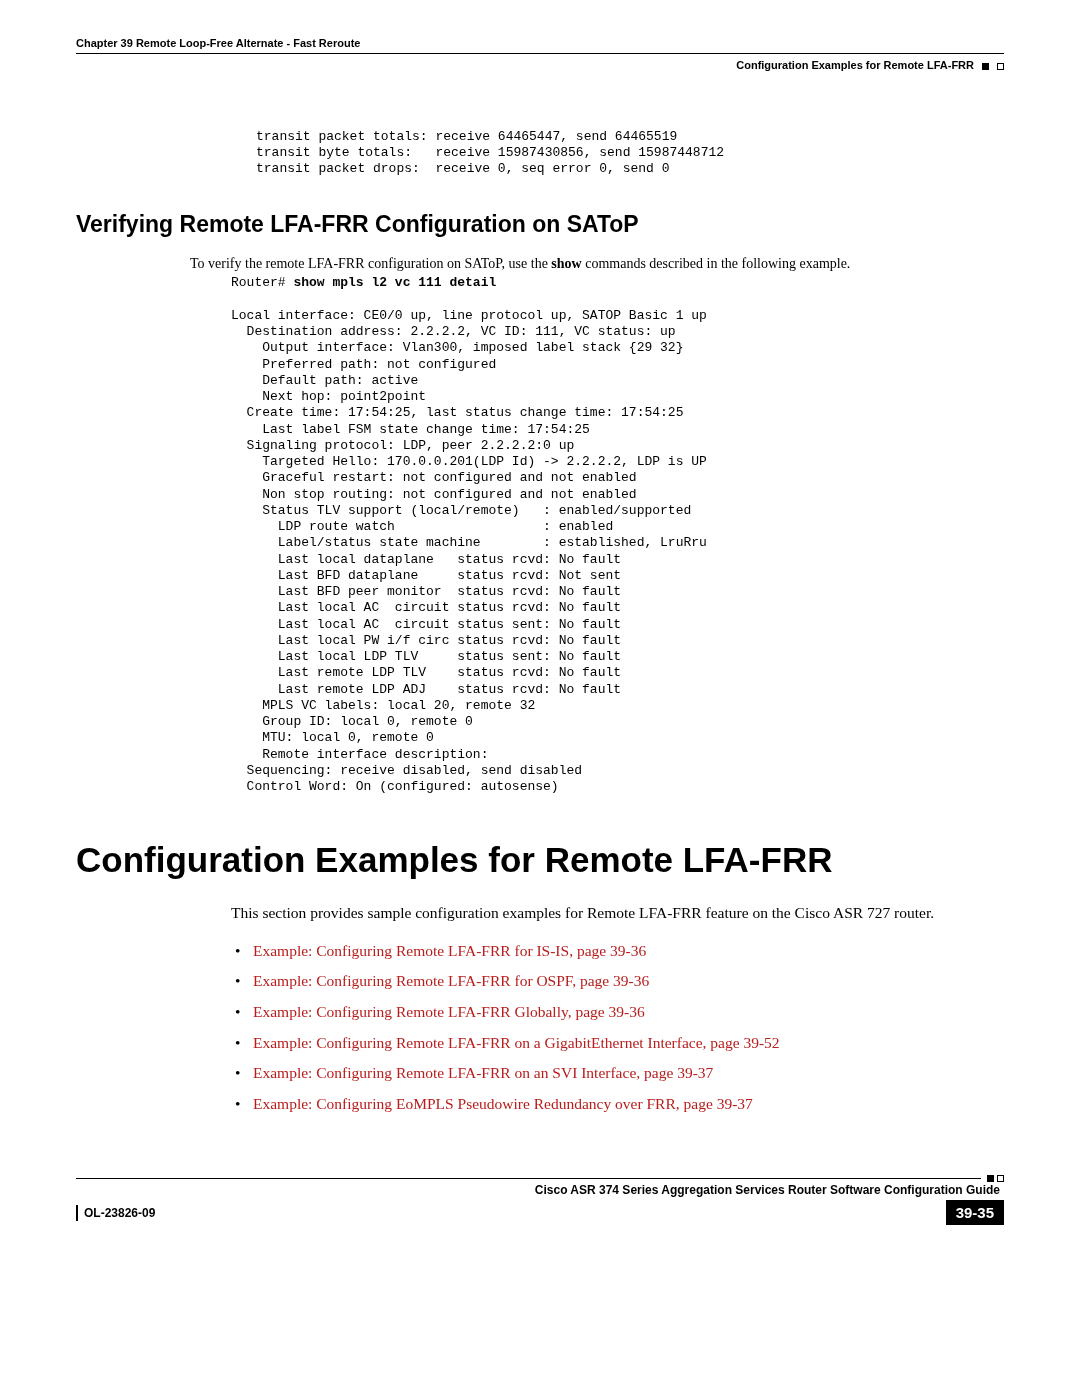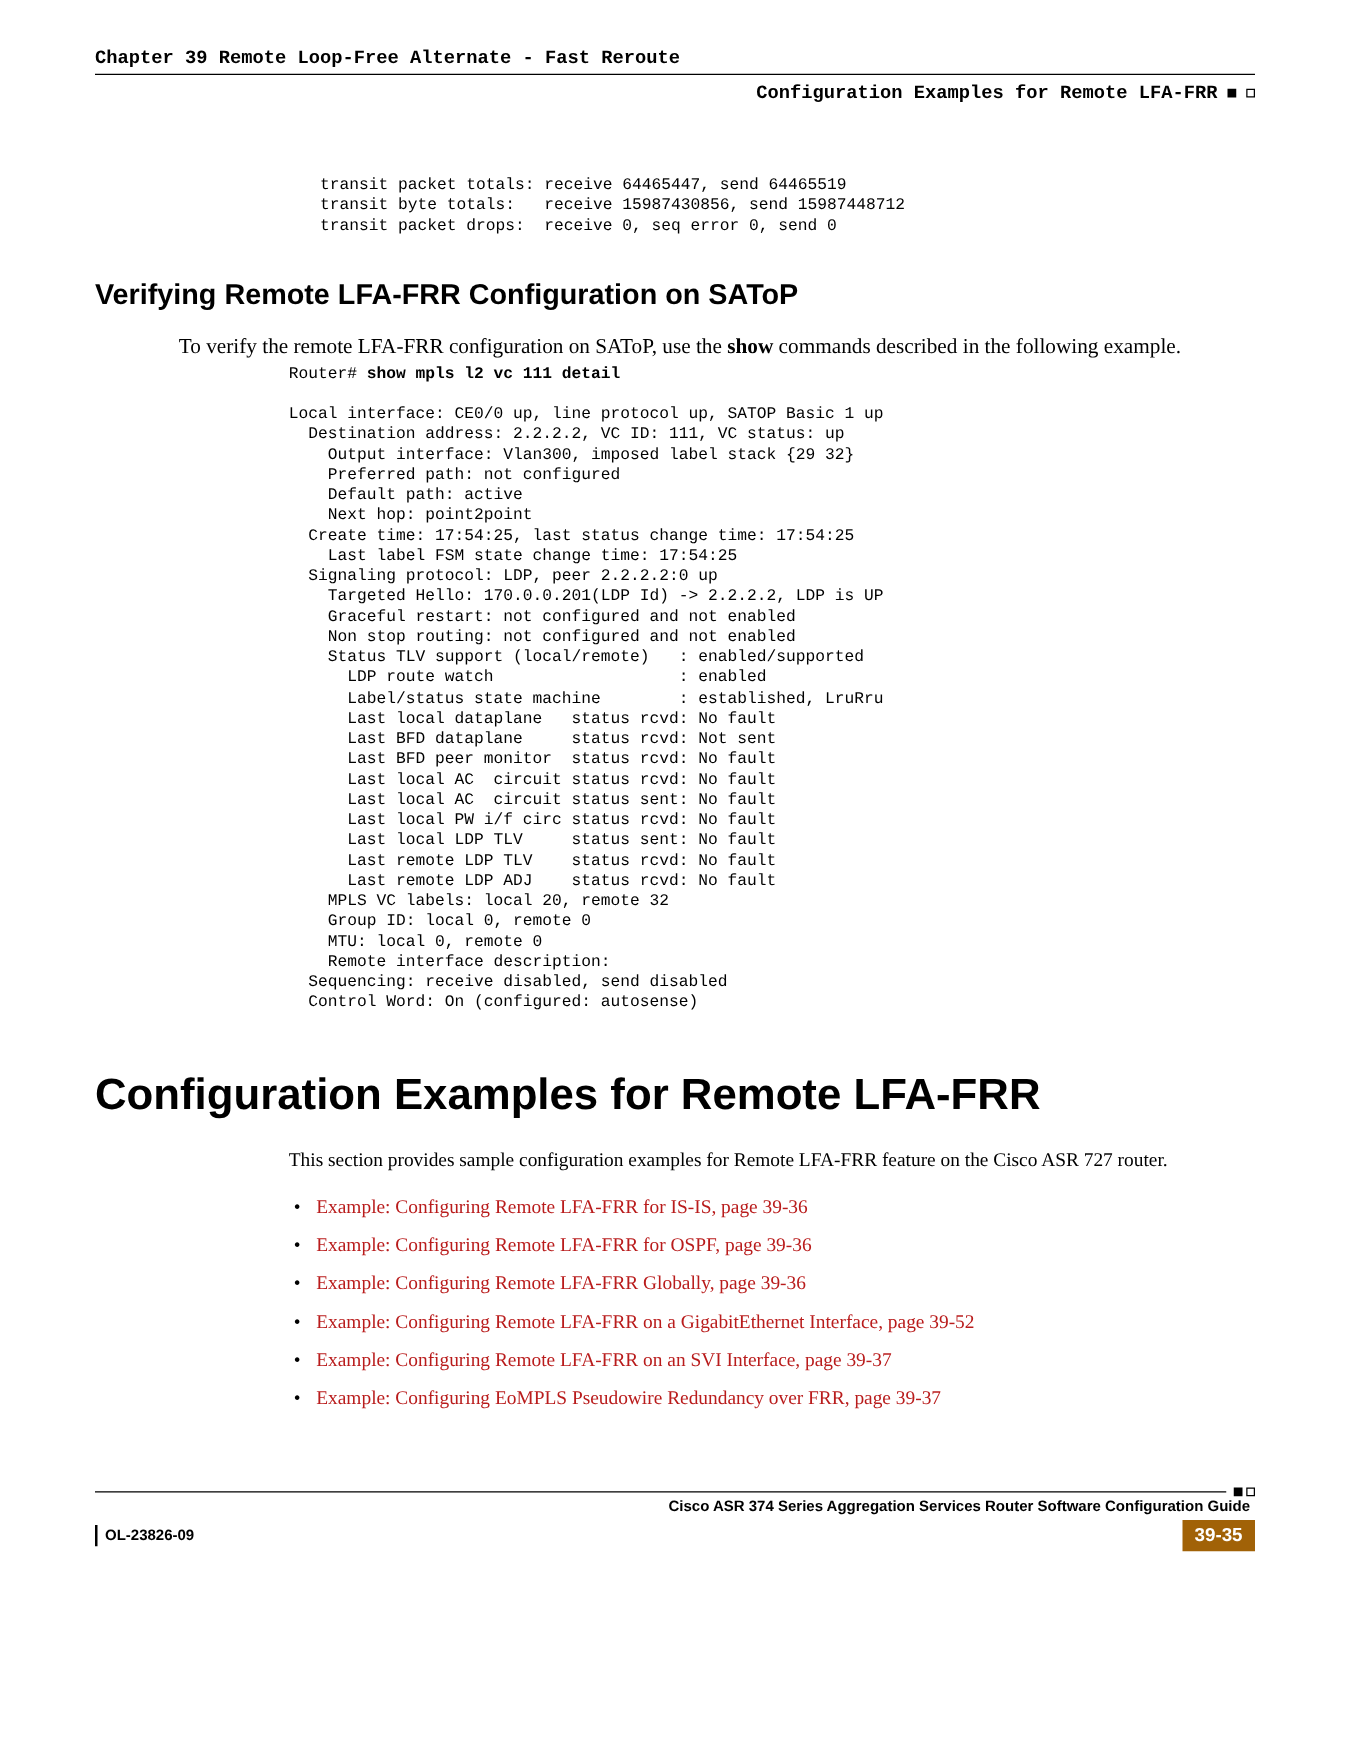--- a/index.html
+++ b/index.html
@@ -12,22 +12,22 @@
       color: #000;
       width: 1080px;
     }
     .page {
       padding: 36px 76px 30px 76px;
       box-sizing: border-box;
     }
     .header-row {
       display: flex;
       justify-content: space-between;
-      font-family: Liberation Mono, monospace;
-      font-size: 15px;
+      font-family: Liberation Sans, sans-serif;
+      font-size: 11px;
       font-weight: bold;
       margin-bottom: 2px;
     }
     .header-left {
       text-align: left;
     }
     .header-right {
       text-align: right;
       display: flex;
       align-items: center;
@@ -63,24 +63,24 @@
       font-size: 23px;
       margin: 30px 0 14px 0;
     }
     .h1 {
       font-family: Arial, Helvetica, sans-serif;
       font-weight: bold;
       font-size: 35px;
       margin: 40px 0 18px 0;
     }
     .para {
-      margin-left: 67px;
+      margin-left: 114px;
       margin-right: 8px;
       margin-bottom: 2px;
-      font-size: 17px;
+      font-size: 14px;
     }
     .para-h1-after {
       margin-left: 155px;
       margin-right: 8px;
       margin-bottom: 10px;
       font-size: 15.5px;
     }
     .bold-inline { font-weight: bold; }
     .links {
       margin-left: 155px;
@@ -127,21 +127,21 @@
     .footer-bottom {
       display: flex;
       justify-content: space-between;
       align-items: center;
       font-family: Arial, Helvetica, sans-serif;
       font-size: 12px;
       font-weight: bold;
       margin-top: 2px;
     }
     .page-num-box {
-      background: #a16207;
+      background: #000000;
       color: #fff;
       padding: 2px 10px;
       font-size: 15px;
       font-weight: bold;
       font-family: Arial, Helvetica, sans-serif;
     }
     .footer-left { display:flex; align-items:center; gap:6px; }
   </style>
 </head>
 <body>

